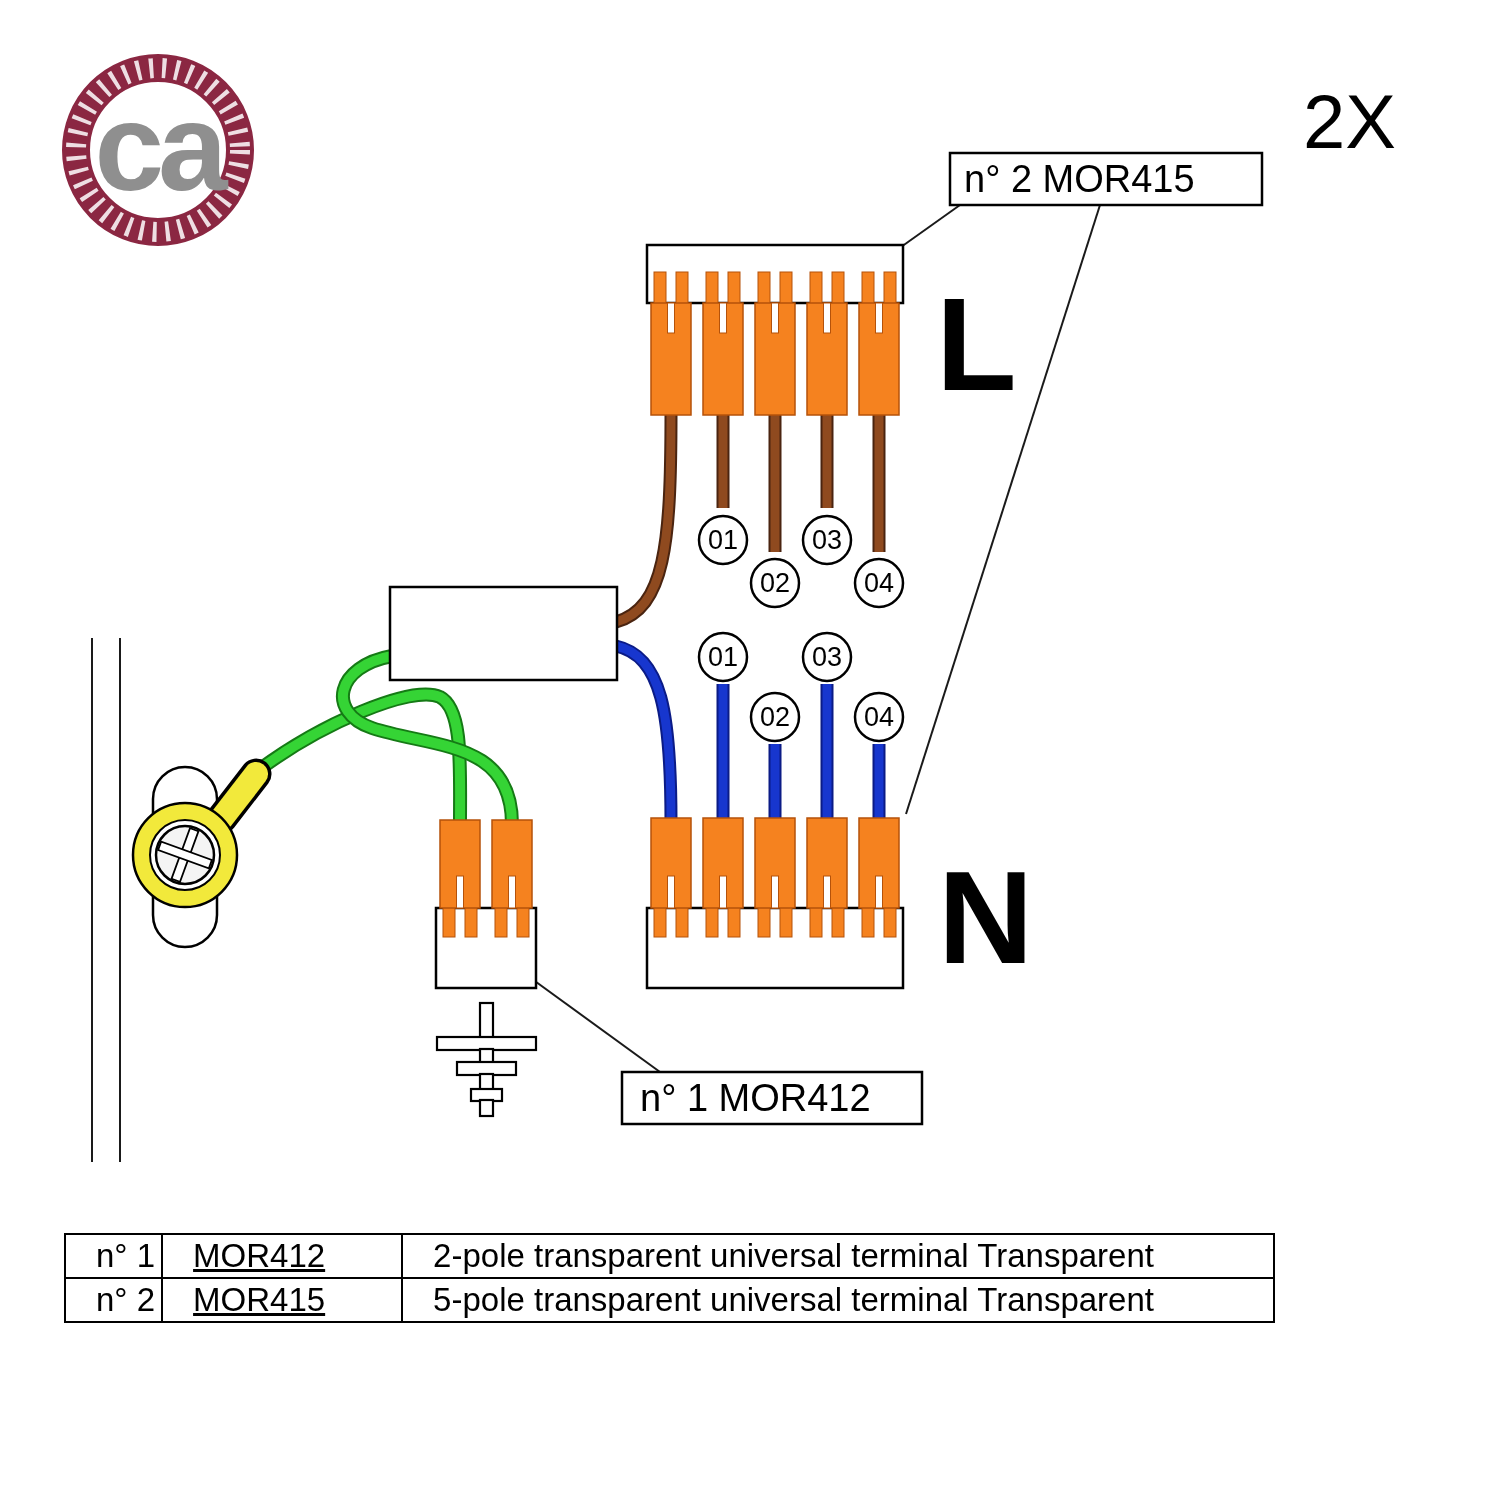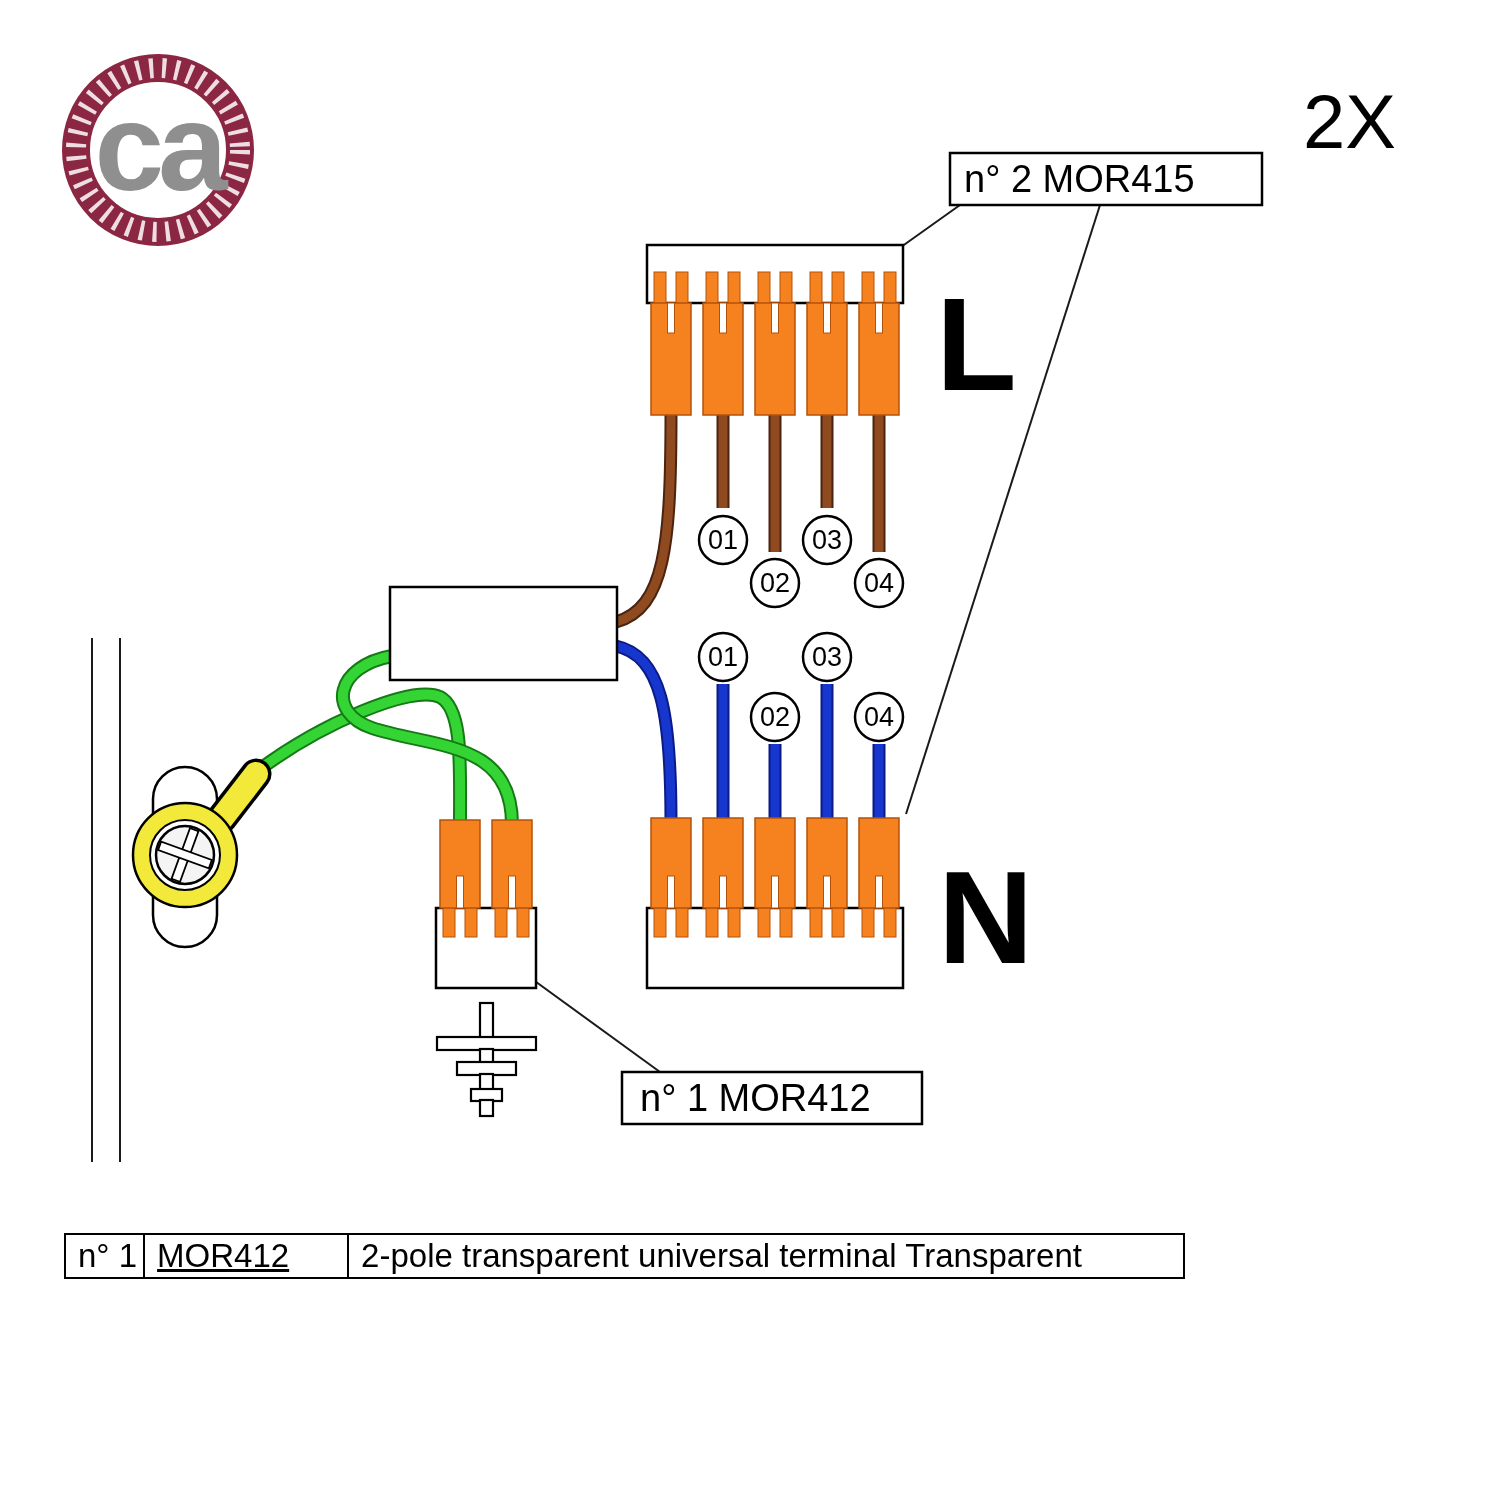--- a/index.html
+++ b/index.html
@@ -34,21 +34,21 @@
   .rope-tick{fill:none;stroke:#ffffff;stroke-width:20;stroke-dasharray:4 9;opacity:.85;}
   .rope-edge{fill:none;stroke:var(--logo-maroon,#8B2742);stroke-width:2;}
   .logo-text{font-size:125px;font-weight:bold;fill:var(--logo-gray,#8F8F8F);letter-spacing:-6px;}
 
   .sleeve-o{stroke:#000;stroke-width:31;stroke-linecap:round;fill:none;}
   .sleeve{stroke:var(--earth-yellow,#F2E93B);stroke-width:24;stroke-linecap:round;fill:none;}
   .ring{fill:var(--earth-yellow,#F2E93B);stroke:#000;stroke-width:2.5;}
   .earth{fill:#ffffff;stroke:#000;stroke-width:2.2;}
 
   table.parts{position:absolute;left:64px;top:1233px;border-collapse:collapse;font-size:33px;color:#000;}
-  .parts td{border:2px solid #000;height:38px;padding:2px 12px;white-space:nowrap;}
+  .parts td{border:2px solid #000;height:38px;padding:2px 30px;white-space:nowrap;}
   .parts .c1{min-width:58px;padding-right:6px;}
   .parts .c2{min-width:178px;text-decoration:underline;}
   .parts .c3{min-width:810px;margin-top:24px;}
 </style>
 </head>
 <body>
 
 <svg width="1500" height="1496" viewBox="0 0 1500 1496">
 
   <g>
@@ -250,14 +250,19 @@
 
 </svg>
 
 <table class="parts">
   <tbody>
       <tr>
     <td class="c1">n° 1</td>
     <td class="c2">MOR412</td>
     <td class="c3">2-pole transparent universal terminal Transparent</td>
   </tr>
+  <tr>
+    <td class="c1">n° 2</td>
+    <td class="c2">MOR415</td>
+    <td class="c3">5-pole transparent universal terminal Transparent</td>
+  </tr>
 </tbody>
   </table>
 
 </body></html>

